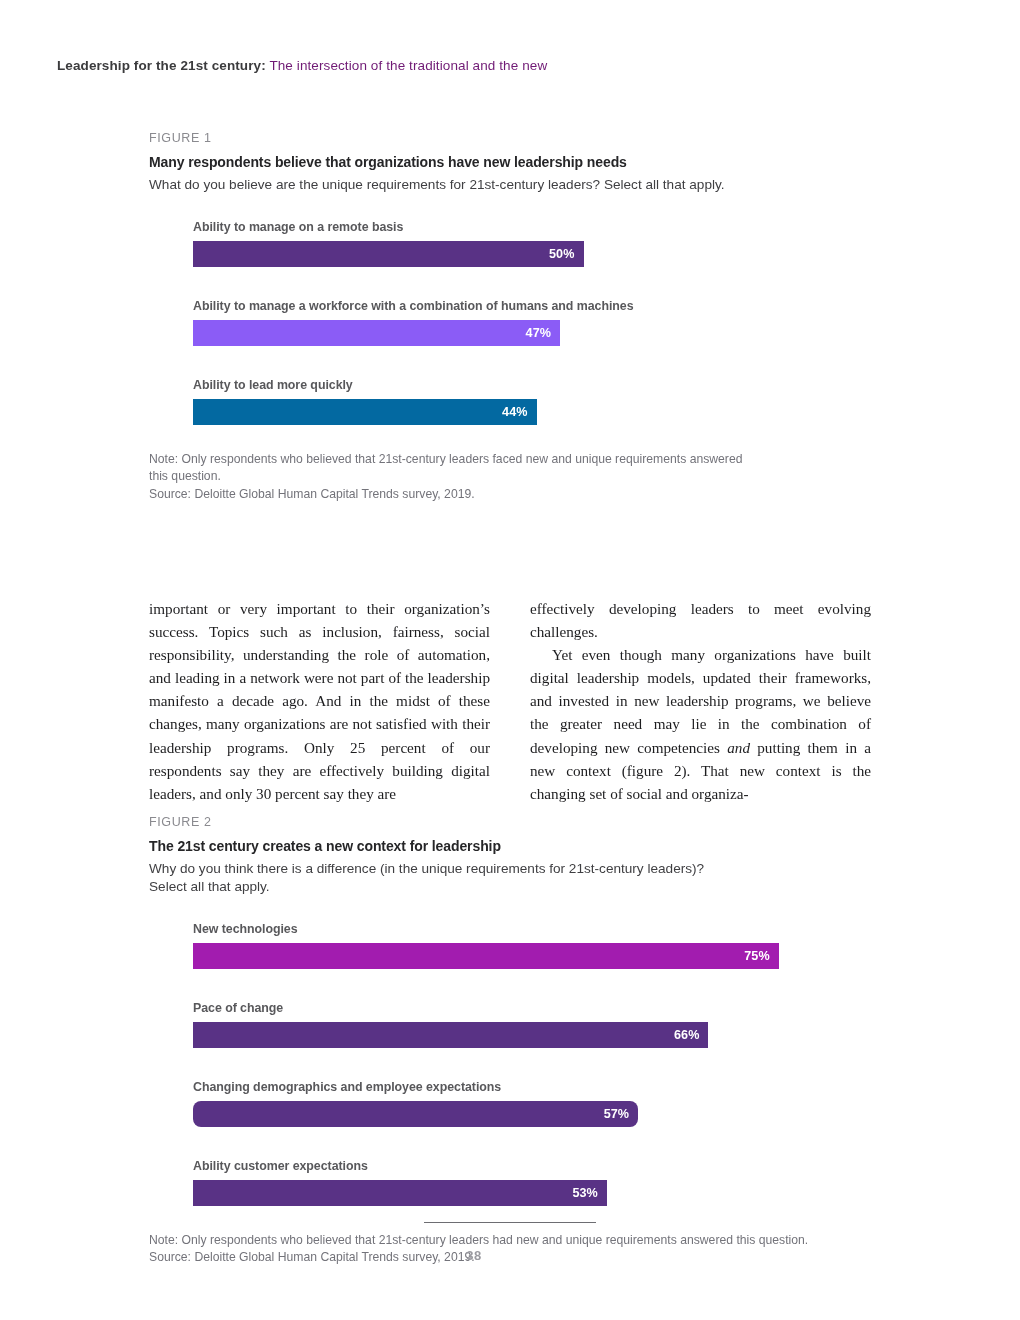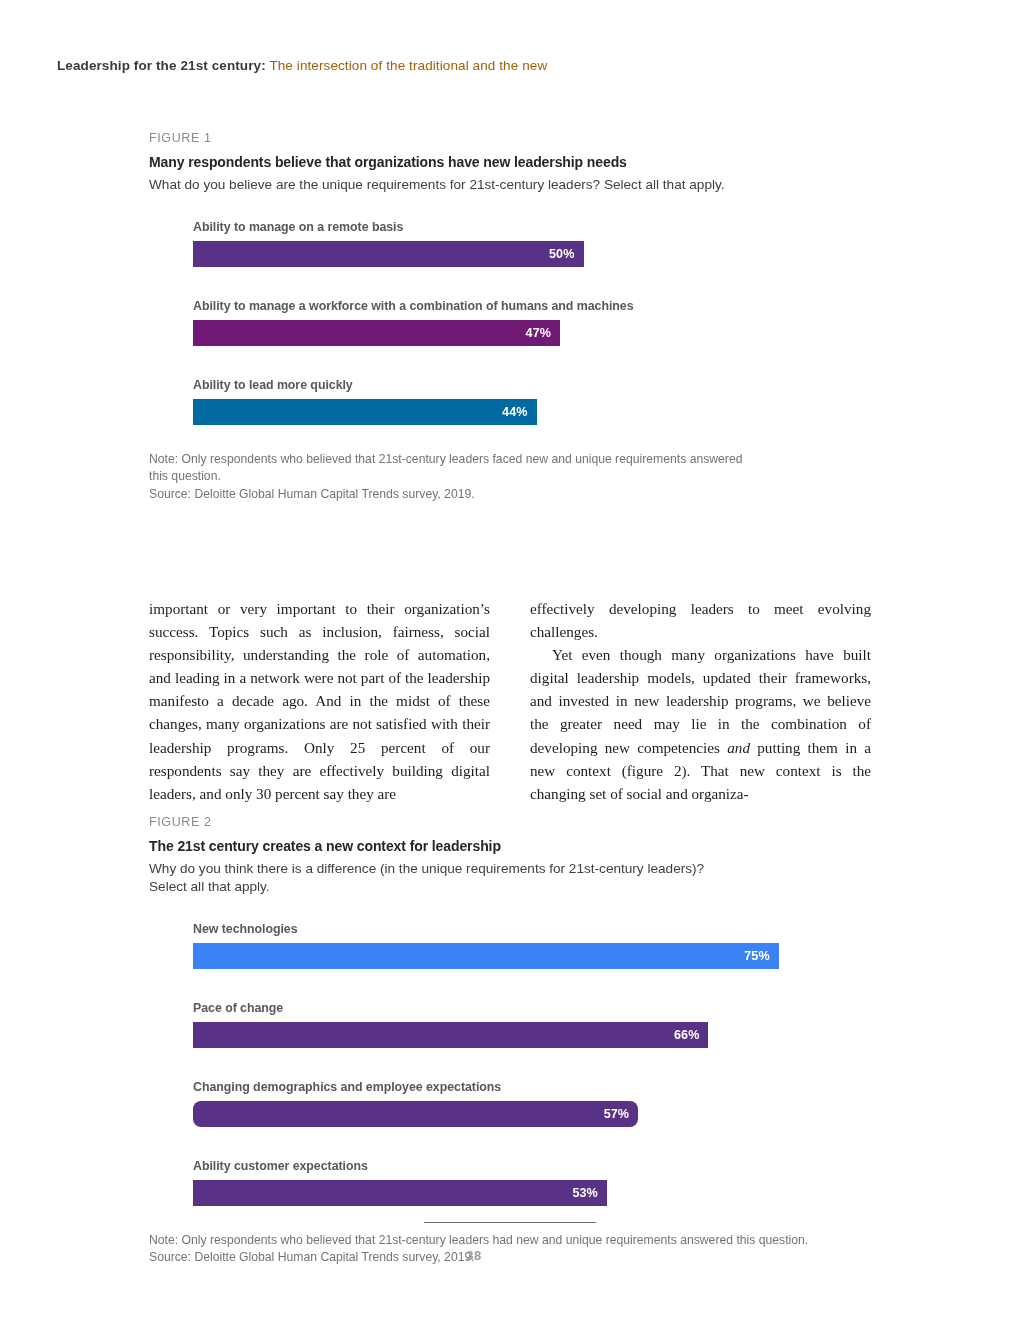--- a/index.html
+++ b/index.html
@@ -24,21 +24,21 @@
     font-size: 13.5px;
     letter-spacing: 0.1px;
     white-space: nowrap;
   }
   .running-head .rh-bold {
     font-weight: bold;
     color: #3b3b3d;
   }
   .running-head .rh-light {
     font-weight: normal;
-    color: #a16207;
+    color: #701a75;
   }
 
   
   .figure {
     position: absolute;
     left: 149px;
     width: 790px;
   }
   .fig-kicker {
     font-size: 12.5px;
@@ -173,21 +173,21 @@
           <div class="bar-label">Ability to manage on a remote basis</div>
           <div class="bar-track">
             <div class="bar-fill" style="width: 50%; background: rgb(89, 50, 133);">
               <span class="bar-value">50%</span>
             </div>
           </div>
         </div>
         <div class="bar-group">
           <div class="bar-label">Ability to manage a workforce with a combination of humans and machines</div>
           <div class="bar-track">
-            <div class="bar-fill" style="width: 47%; background: #701a75;">
+            <div class="bar-fill" style="width: 47%; background: #8b5cf6;">
               <span class="bar-value">47%</span>
             </div>
           </div>
         </div>
         <div class="bar-group">
           <div class="bar-label">Ability to lead more quickly</div>
           <div class="bar-track">
             <div class="bar-fill" style="width: 44%; background: #0369a1; padding-left: 45px;">
               <span class="bar-value">44%</span>
             </div>
@@ -215,21 +215,21 @@
   <div class="figure" style="top:815px;">
     <div class="fig-kicker">FIGURE 2</div>
     <div class="fig-title">The 21st century creates a new context for leadership</div>
     <div class="fig-subtitle" style="white-space:pre-line;">Why do you think there is a difference (in the unique requirements for 21st-century leaders)?
 Select all that apply.</div>
 
     <div class="chart">
         <div class="bar-group">
           <div class="bar-label">New technologies</div>
           <div class="bar-track">
-            <div class="bar-fill" style="width: 75%; background: #3b82f6;">
+            <div class="bar-fill" style="width: 75%; background: #a21caf;">
               <span class="bar-value">75%</span>
             </div>
           </div>
         </div>
         <div class="bar-group">
           <div class="bar-label">Pace of change</div>
           <div class="bar-track">
             <div class="bar-fill" style="width: 66%; background: rgb(89, 50, 133);">
               <span class="bar-value">66%</span>
             </div>

